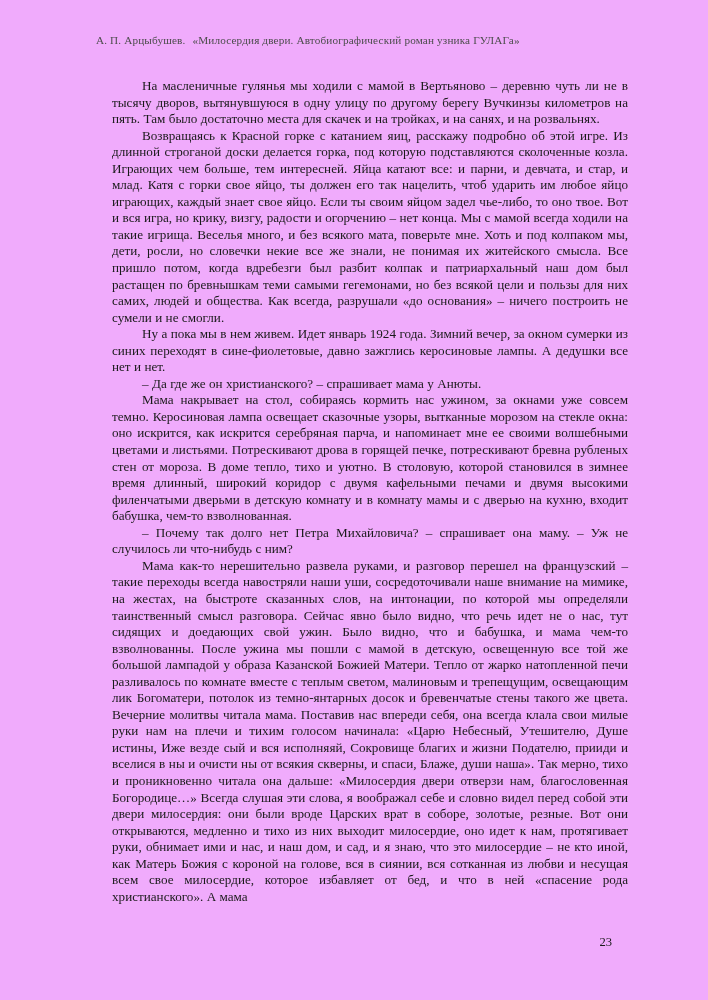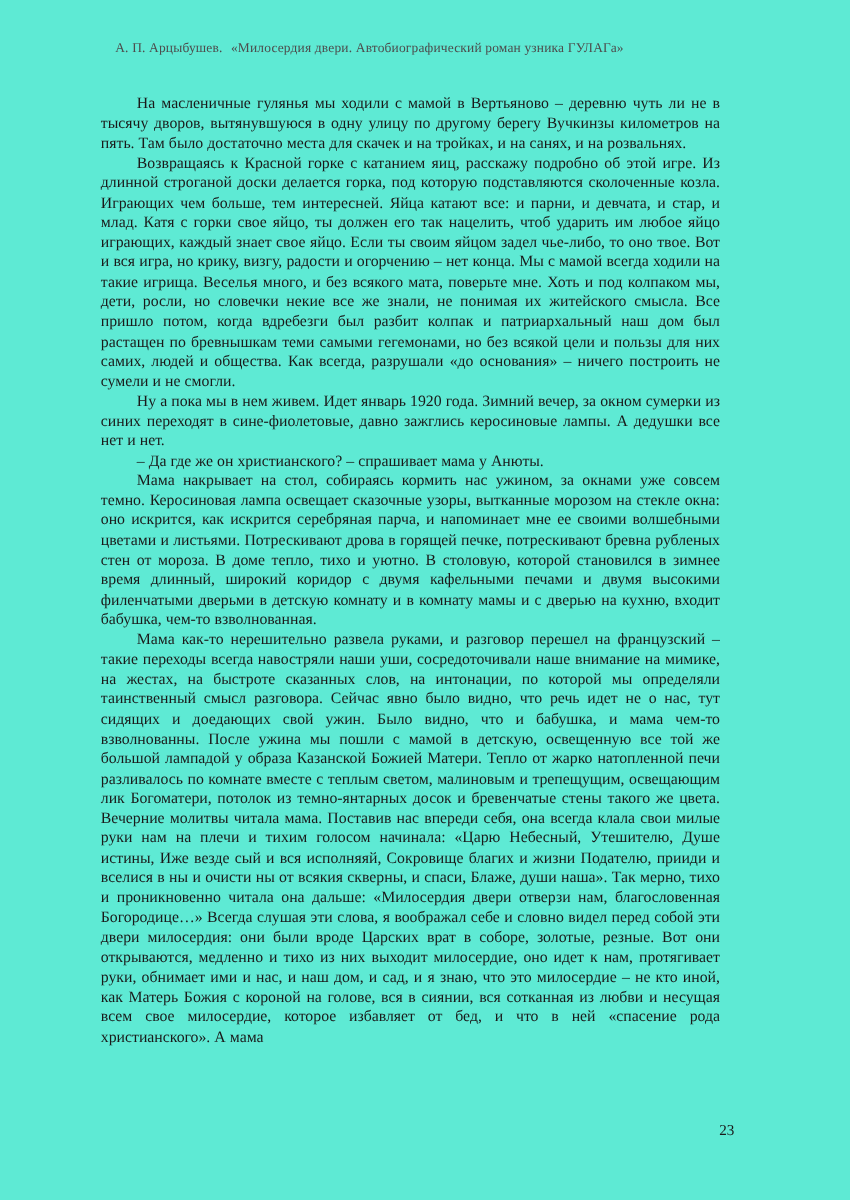--- a/index.html
+++ b/index.html
@@ -12,21 +12,21 @@
     height: 1000px;
     overflow: hidden;
     font-family: "Liberation Serif", "DejaVu Serif", serif;
     color: #1a1a1a;
   }
 
   .page {
     position: relative;
     width: 708px;
     height: 1000px;
-    background: #5eead4;
+    background: #f0abfc;
     box-sizing: border-box;
   }
 
   
   .running-head {
     position: absolute;
     left: 96px;
     top: 33px;
     width: 516px;
     font-size: 11.2px;
@@ -38,21 +38,21 @@
   .running-head .author {
     margin-right: 7px;
   }
   .running-head .title {
     color: #4d4d4d;
   }
 
   
   .text-column {
     position: absolute;
-    left: 84px;
+    left: 112px;
     top: 78px;
     width: 516px;
   }
 
   p.para {
     margin: 0;
     font-size: 13.15px;
     line-height: 16.55px;
     text-align: justify;
     text-indent: 30px;
@@ -80,21 +80,22 @@
 
 <div class="page">
 
   <div class="running-head">
     <span class="author">А.  П.  Арцыбушев.</span><span class="title">«Милосердия двери. Автобиографический роман узника ГУЛАГа»</span>
   </div>
 
   <div class="text-column">
     <p class="para">На масленичные гулянья мы ходили с мамой в Вертьяново – деревню чуть ли не в тысячу дворов, вытянувшуюся в одну улицу по другому берегу Вучкинзы километров на пять. Там было достаточно места для скачек и на тройках, и на санях, и на розвальнях.</p>
     <p class="para">Возвращаясь к Красной горке с катанием яиц, расскажу подробно об этой игре. Из длинной строганой доски делается горка, под которую подставляются сколоченные козла. Играющих чем больше, тем интересней. Яйца катают все: и парни, и девчата, и стар, и млад. Катя с горки свое яйцо, ты должен его так нацелить, чтоб ударить им любое яйцо играющих, каждый знает свое яйцо. Если ты своим яйцом задел чье-либо, то оно твое. Вот и вся игра, но крику, визгу, радости и огорчению – нет конца. Мы с мамой всегда ходили на такие игрища. Веселья много, и без всякого мата, поверьте мне. Хоть и под колпаком мы, дети, росли, но словечки некие все же знали, не понимая их житейского смысла. Все пришло потом, когда вдребезги был разбит колпак и патриархальный наш дом был растащен по бревнышкам теми самыми гегемонами, но без всякой цели и пользы для них самих, людей и общества. Как всегда, разрушали «до основания» – ничего построить не сумели и не смогли.</p>
-    <p class="para">Ну а пока мы в нем живем. Идет январь 1920 года. Зимний вечер, за окном сумерки из синих переходят в сине-фиолетовые, давно зажглись керосиновые лампы. А дедушки все нет и нет.</p>
+    <p class="para">Ну а пока мы в нем живем. Идет январь 1924 года. Зимний вечер, за окном сумерки из синих переходят в сине-фиолетовые, давно зажглись керосиновые лампы. А дедушки все нет и нет.</p>
     <p class="para dialogue">– Да где же он христианского? – спрашивает мама у Анюты.</p>
     <p class="para">Мама накрывает на стол, собираясь кормить нас ужином, за окнами уже совсем темно. Керосиновая лампа освещает сказочные узоры, вытканные морозом на стекле окна: оно искрится, как искрится серебряная парча, и напоминает мне ее своими волшебными цветами и листьями. Потрескивают дрова в горящей печке, потрескивают бревна рубленых стен от мороза. В доме тепло, тихо и уютно. В столовую, которой становился в зимнее время длинный, широкий коридор с двумя кафельными печами и двумя высокими филенчатыми дверьми в детскую комнату и в комнату мамы и с дверью на кухню, входит бабушка, чем-то взволнованная.</p>
+    <p class="para dialogue">– Почему так долго нет Петра Михайловича? – спрашивает она маму. – Уж не случилось ли что-нибудь с ним?</p>
     <p class="para">Мама как-то нерешительно развела руками, и разговор перешел на французский – такие переходы всегда навостряли наши уши, сосредоточивали наше внимание на мимике, на жестах, на быстроте сказанных слов, на интонации, по которой мы определяли таинственный смысл разговора. Сейчас явно было видно, что речь идет не о нас, тут сидящих и доедающих свой ужин. Было видно, что и бабушка, и мама чем-то взволнованны. После ужина мы пошли с мамой в детскую, освещенную все той же большой лампадой у образа Казанской Божией Матери. Тепло от жарко натопленной печи разливалось по комнате вместе с теплым светом, малиновым и трепещущим, освещающим лик Богоматери, потолок из темно-янтарных досок и бревенчатые стены такого же цвета. Вечерние молитвы читала мама. Поставив нас впереди себя, она всегда клала свои милые руки нам на плечи и тихим голосом начинала: «Царю Небесный, Утешителю, Душе истины, Иже везде сый и вся исполняяй, Сокровище благих и жизни Подателю, прииди и вселися в ны и очисти ны от всякия скверны, и спаси, Блаже, души наша». Так мерно, тихо и проникновенно читала она дальше: «Милосердия двери отверзи нам, благословенная Богородице…» Всегда слушая эти слова, я воображал себе и словно видел перед собой эти двери милосердия: они были вроде Царских врат в соборе, золотые, резные. Вот они открываются, медленно и тихо из них выходит милосердие, оно идет к нам, протягивает руки, обнимает ими и нас, и наш дом, и сад, и я знаю, что это милосердие – не кто иной, как Матерь Божия с короной на голове, вся в сиянии, вся сотканная из любви и несущая всем свое милосердие, которое избавляет от бед, и что в ней «спасение рода христианского». А мама</p>
   </div>
 
   <div class="folio">23</div>
 
 </div>
 
 </body></html>

